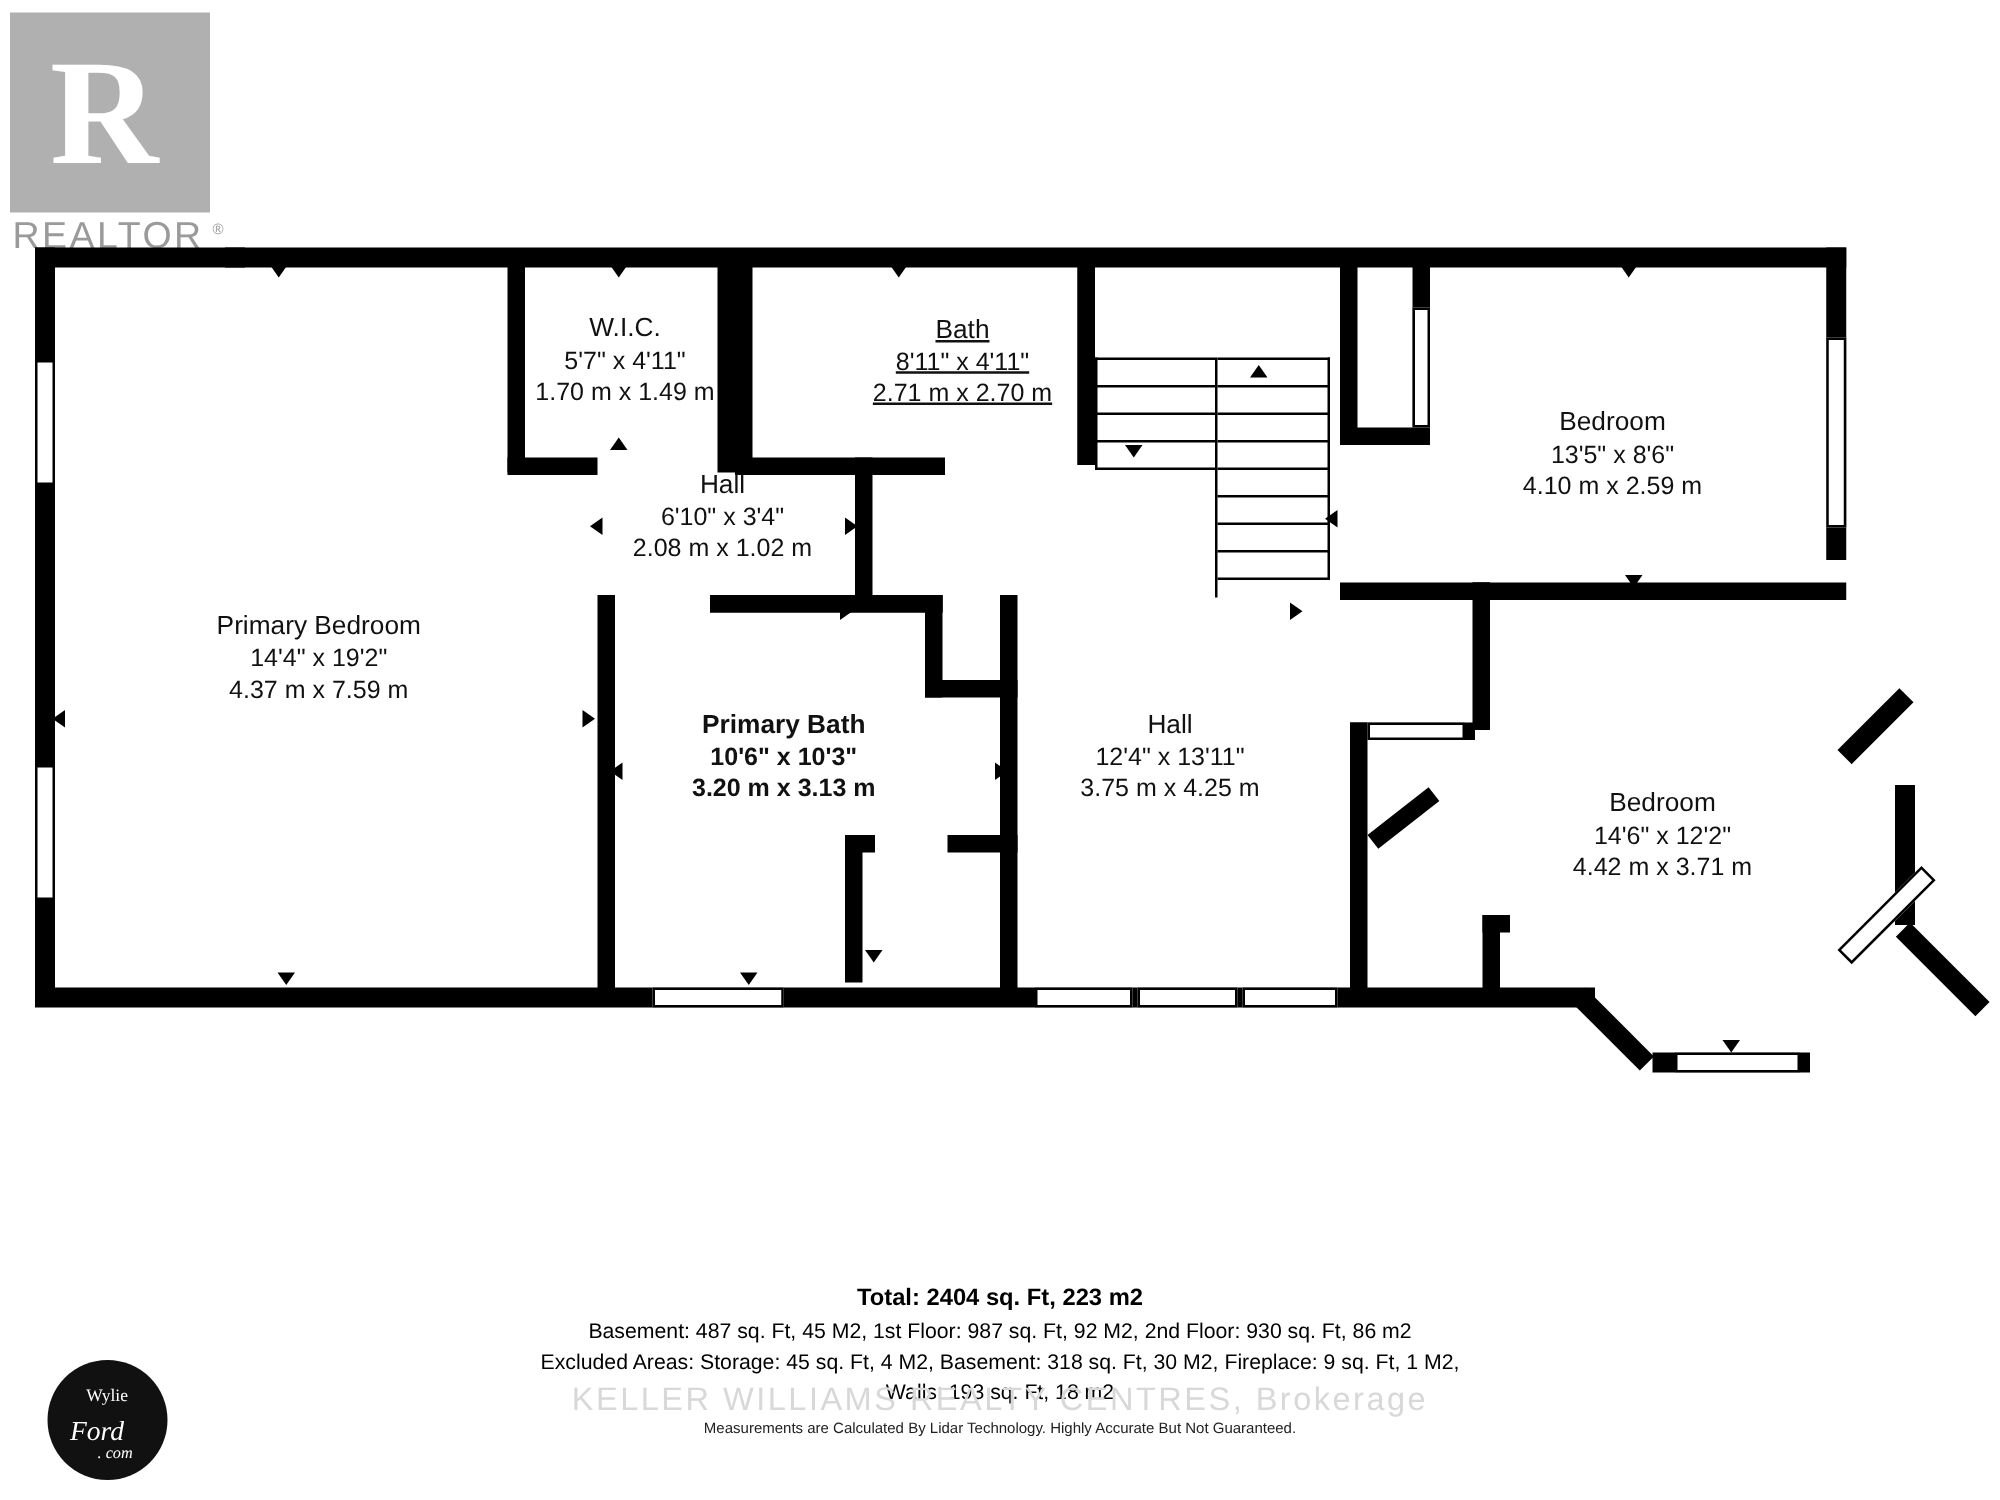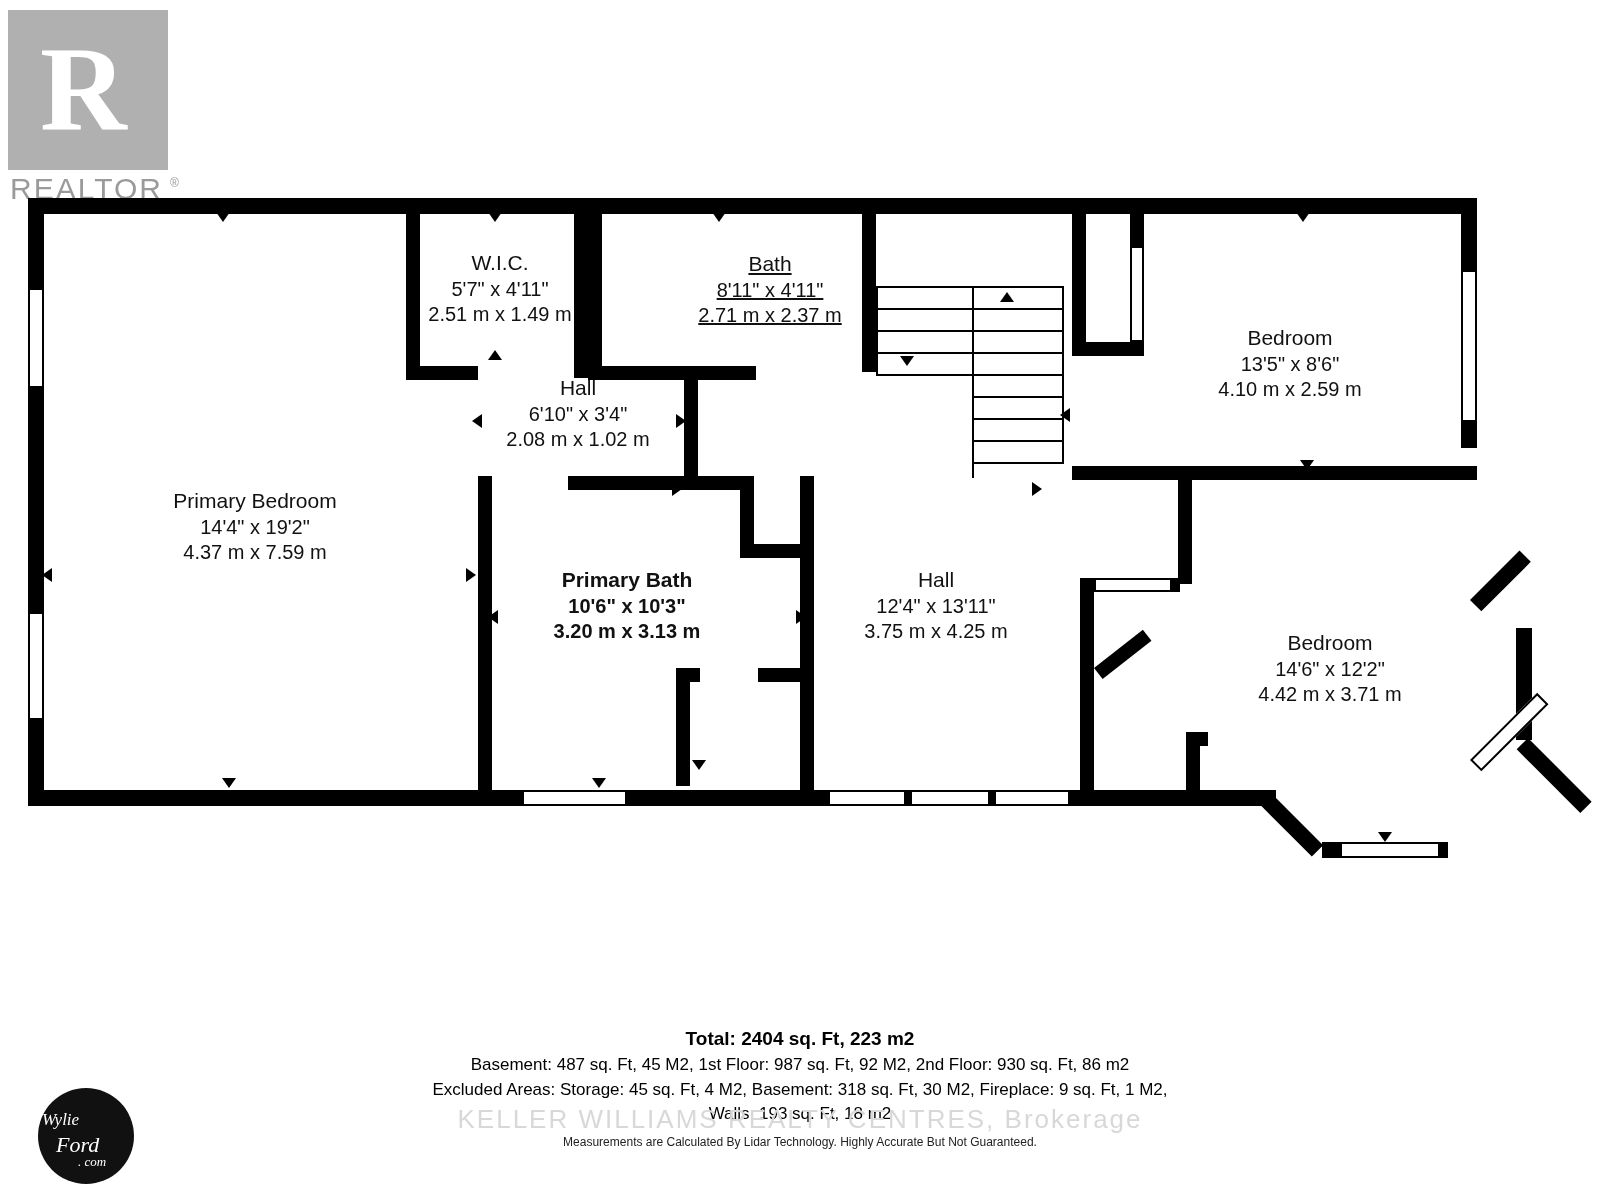--- a/index.html
+++ b/index.html
@@ -32,21 +32,21 @@
   .stair-line{position:absolute;background:#000;}
 
   
   #footer{position:absolute;left:0;right:0;top:1028px;text-align:center;}
   #footer .ftot{font-size:19px;font-weight:bold;margin-bottom:3px;}
   #footer .fl{font-size:17px;line-height:1.45;}
   #footer .fnote{font-size:12px;color:#222;margin-top:8px;}
   #brokerage{position:absolute;left:0;right:0;top:1104px;text-align:center;font-size:26px;color:#d8d8d8;letter-spacing:2px;}
   
   #wylie{position:absolute;left:38px;top:1088px;width:96px;height:96px;border-radius:50%;background:#111;color:#fff;}
-  #wylie .w1{position:absolute;left:4px;top:22px;font-family:"Liberation Serif",serif;font-style:italic;font-size:17px;}
+  #wylie .w1{position:absolute;left:31px;top:22px;font-family:"Liberation Serif",serif;font-size:14px;}
   #wylie .w2{position:absolute;left:18px;top:44px;font-family:"Liberation Serif",serif;font-style:italic;font-size:22px;}
   #wylie .w3{position:absolute;left:40px;top:66px;font-family:"Liberation Serif",serif;font-style:italic;font-size:13px;}
 </style>
 </head>
 <body>
 
 <div id="realtor-logo">
   <div class="blk"></div>
   <div class="rch">R</div>
   <div class="word">REALTOR</div>
@@ -156,27 +156,27 @@
   <div class="arrow a-down" style="left:592px;top:778px;"></div>
   <div class="arrow a-down" style="left:692px;top:760px;"></div>
   <div class="arrow a-left" style="left:1060px;top:408px;"></div>
   <div class="arrow a-right" style="left:1032px;top:482px;"></div>
   <div class="arrow a-down" style="left:1300px;top:460px;"></div>
   <div class="arrow a-down" style="left:1378px;top:832px;"></div>
 
   <div class="label" style="left:390px;top:250px;width:220px;">
     <div class="nm">W.I.C.</div>
     <div class="d1">5'7" x 4'11"</div>
-    <div class="d2">2.51 m x 1.49 m</div>
+    <div class="d2">1.70 m x 1.49 m</div>
   </div>
 
   <div class="label" style="left:660px;top:251px;width:220px;text-decoration:underline;">
     <div class="nm">Bath</div>
     <div class="d1">8'11" x 4'11"</div>
-    <div class="d2">2.71 m x 2.37 m</div>
+    <div class="d2">2.71 m x 2.70 m</div>
   </div>
 
   <div class="label" style="left:1180px;top:325px;width:220px;">
     <div class="nm">Bedroom</div>
     <div class="d1">13'5" x 8'6"</div>
     <div class="d2">4.10 m x 2.59 m</div>
   </div>
 
   <div class="label" style="left:468px;top:375px;width:220px;">
     <div class="nm">Hall</div>

